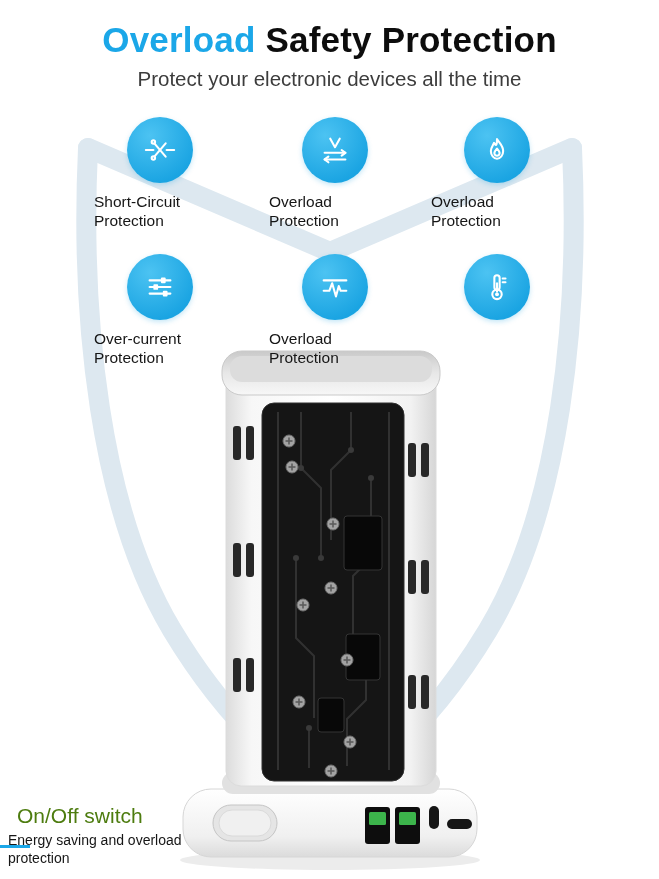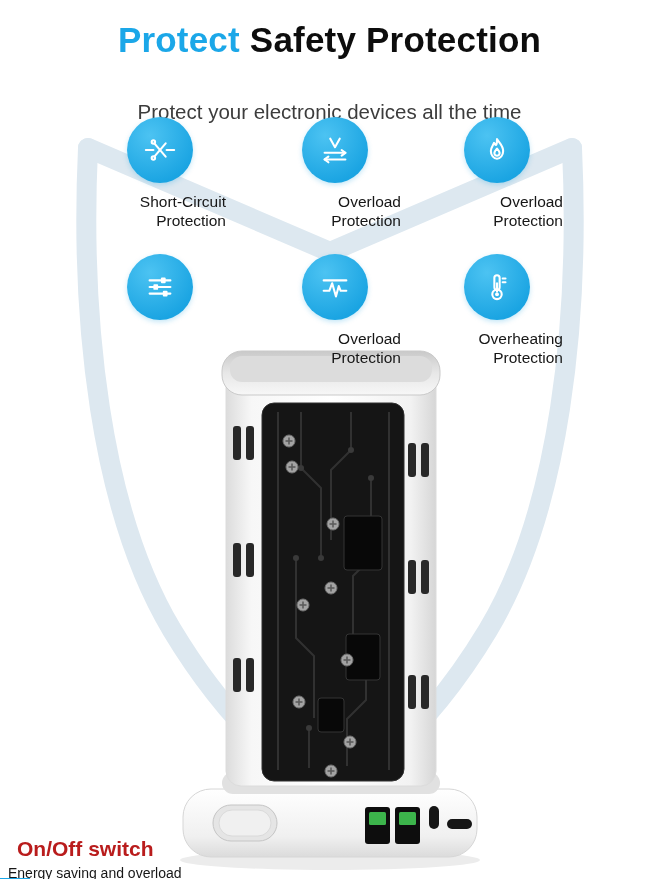--- a/index.html
+++ b/index.html
@@ -3,21 +3,21 @@
 <meta charset="utf-8">
 <style>
   html, body { margin: 0; padding: 0; }
   body {
     width: 659px; height: 879px;
     position: relative;
     background: #ffffff;
     font-family: "Liberation Sans", sans-serif;
     overflow: hidden;
   }
-  .abs { position: absolute; margin-top: 33px; }
+  .abs { position: absolute; }
 
   
   .title {
     left: 0; right: 0; top: 20px; z-index: 2;
     text-align: center;
     font-size: 35px; font-weight: bold; color: #0d0d0d;
     letter-spacing: 0.2px; margin: 0;
   }
   .title .accent { color: #1BA7E8; }
   .subtitle {
@@ -35,33 +35,33 @@
   .icon-circle {
     width: 66px; height: 66px; border-radius: 50%;
     background: radial-gradient(circle at 35% 28%, #4cc3f2 0%, #1aa4e2 75%);
     display: flex; align-items: center; justify-content: center;
     box-shadow: 0 2px 5px rgba(24,160,224,0.25);
   }
   .feature-label {
     margin-top: 9px;
     width: 132px;
     font-size: 15.5px; line-height: 1.25; color: #161616;
-    text-align: right;
+    text-align: left;
   }
   .f0 { left: 85px;  top: 117px; }
   .f1 { left: 260px; top: 117px; }
   .f2 { left: 422px; top: 117px; }
   .f3 { left: 85px;  top: 254px; }
   .f4 { left: 260px; top: 254px; }
   .f5 { left: 422px; top: 254px; }
 
   
   .callout-title {
     left: 17px; top: 804px; z-index: 3;
-    font-size: 21px; color: #b91c1c; font-weight: bold;
+    font-size: 21px; color: #4d7c0f;
   }
   .callout-desc {
     left: 8px; top: 832px; z-index: 3;
     width: 200px;
     font-size: 14px; line-height: 1.25; color: #161616;
   }
   .accent-line {
     left: 0; top: 845px; z-index: 2;
     width: 30px; height: 3px; background: #1BA7E8;
   }
@@ -214,21 +214,21 @@
     <rect x="395" y="807" width="25" height="37" rx="3" fill="#0d0d0d"></rect>
     <rect x="399" y="812" width="17" height="13" rx="1.5" fill="#3cb44b"></rect>
   </g>
   <g fill="#161616">
     <rect x="429" y="806" width="10" height="23" rx="5"></rect>
     <rect x="447" y="819" width="25" height="10" rx="5"></rect>
   </g>
 </svg>
 
 <h1 class="abs title">
-  <span class="accent">Protect</span>
+  <span class="accent">Overload</span>
   <span>Safety Protection</span>
 </h1>
 <div class="abs subtitle">Protect your electronic devices all the time</div>
 
 <div class="feature f0">
   <div class="icon-circle">
     <svg width="34" height="34" viewBox="0 0 36 36" fill="none" stroke="#ffffff" stroke-width="2.2" stroke-linecap="round" stroke-linejoin="round">
       <line x1="3" y1="18" x2="11" y2="18"></line>
       <line x1="25" y1="18" x2="33" y2="18"></line>
       <line x1="12" y1="11" x2="24" y2="25"></line>
@@ -267,20 +267,21 @@
   <div class="icon-circle">
     <svg width="34" height="34" viewBox="0 0 36 36" fill="none" stroke="#ffffff" stroke-width="2.2" stroke-linecap="round" stroke-linejoin="round">
       <line x1="7" y1="11" x2="29" y2="11"></line>
       <rect x="19" y="8" width="5" height="6" rx="1" fill="#ffffff" stroke="none"></rect>
       <line x1="7" y1="18" x2="29" y2="18"></line>
       <rect x="11" y="15" width="5" height="6" rx="1" fill="#ffffff" stroke="none"></rect>
       <line x1="7" y1="25" x2="29" y2="25"></line>
       <rect x="21" y="22" width="5" height="6" rx="1" fill="#ffffff" stroke="none"></rect>
     </svg>
   </div>
+  <div class="feature-label">Over-current Protection</div>
 </div>
 
 <div class="feature f4">
   <div class="icon-circle">
     <svg width="34" height="34" viewBox="0 0 36 36" fill="none" stroke="#ffffff" stroke-width="2.2" stroke-linecap="round" stroke-linejoin="round">
       <line x1="6" y1="11" x2="30" y2="11"></line>
       <polyline points="6,22 12,22 15,14 19,28 22,17 24,22 30,22"></polyline>
     </svg>
   </div>
   <div class="feature-label">Overload Protection</div>
@@ -290,18 +291,17 @@
   <div class="icon-circle">
     <svg width="34" height="34" viewBox="0 0 36 36" fill="none" stroke="#ffffff" stroke-width="2.2" stroke-linecap="round" stroke-linejoin="round">
       <rect x="15.2" y="5.5" width="5.6" height="15.5" rx="2.8"></rect>
       <circle cx="18" cy="25.8" r="5"></circle>
       <line x1="18" y1="14" x2="18" y2="23"></line>
       <circle cx="18" cy="25.8" r="2.1" fill="#ffffff" stroke="none"></circle>
       <line x1="24" y1="9" x2="27" y2="9"></line>
       <line x1="24" y1="13" x2="27" y2="13"></line>
     </svg>
   </div>
-  <div class="feature-label">Overheating Protection</div>
 </div>
 
 <div class="abs callout-title">On/Off switch</div>
 <div class="abs callout-desc">Energy saving and overload protection</div>
 <div class="abs accent-line"></div>
 
 </body></html>

